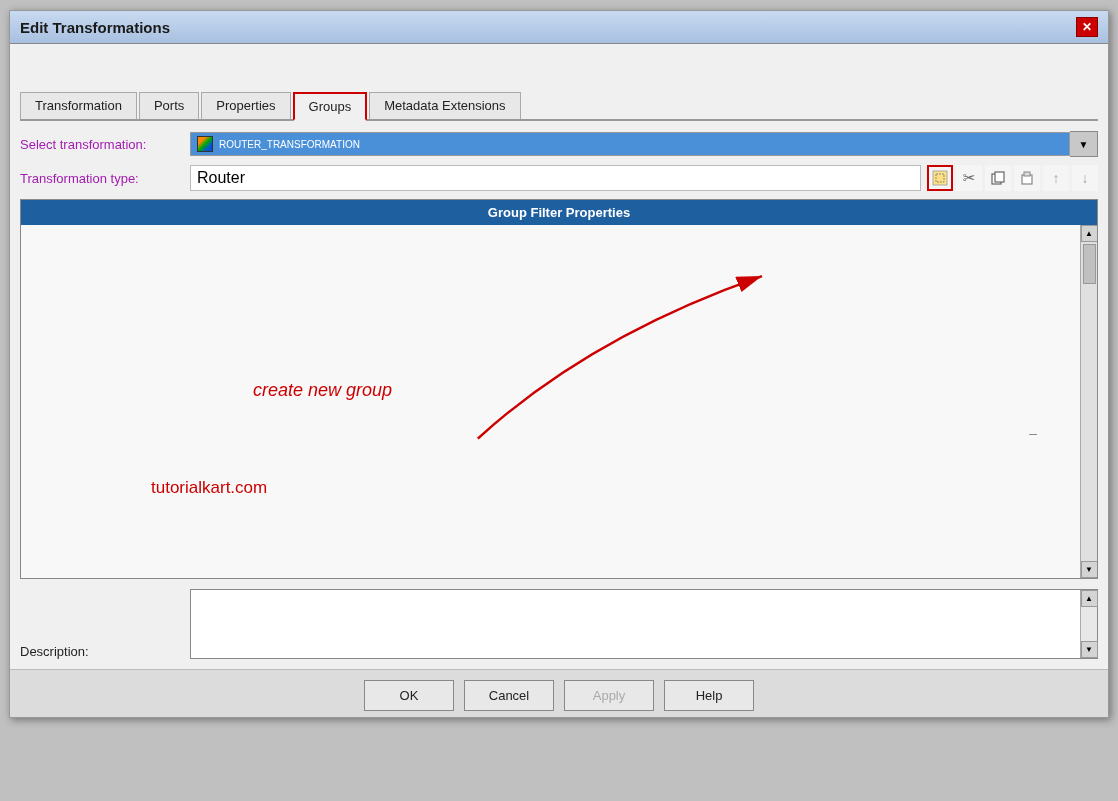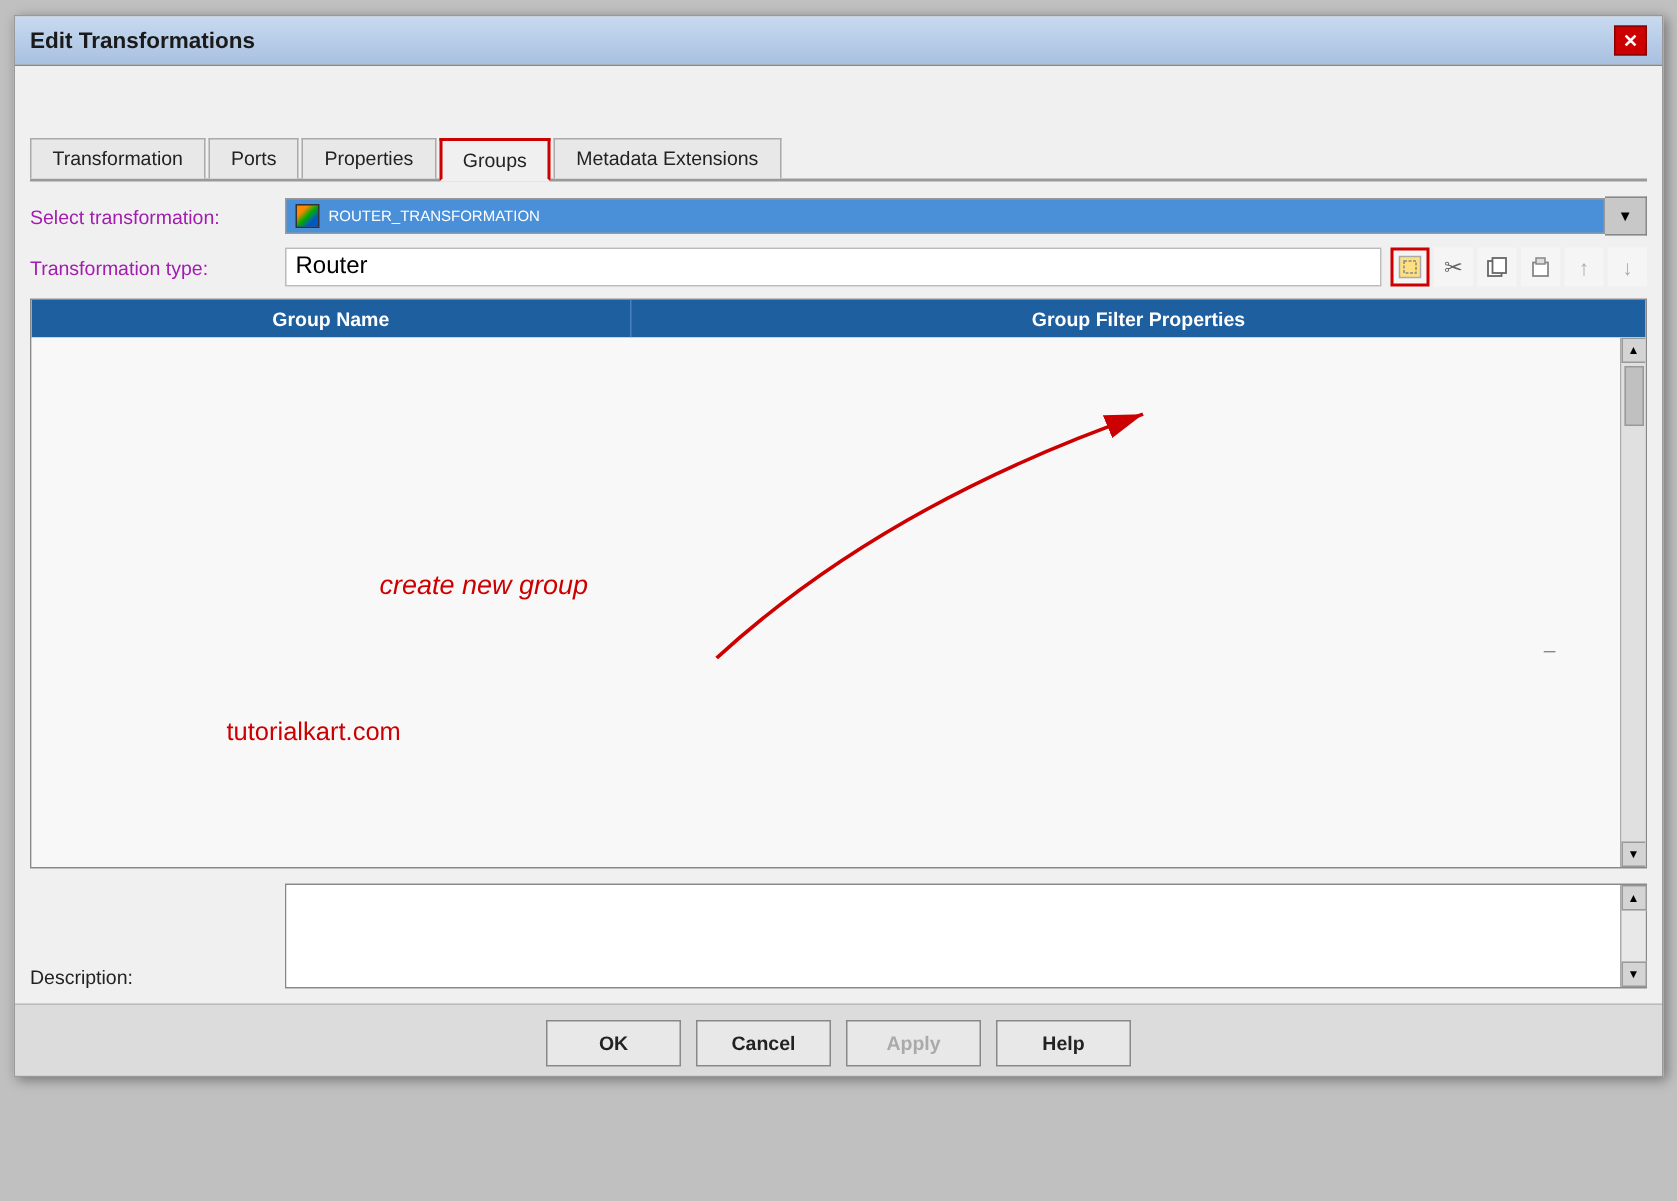--- a/index.html
+++ b/index.html
@@ -313,21 +313,20 @@
       padding-right: 10px;
     }
     .btn {
       min-width: 90px;
       padding: 7px 20px;
       font-size: 13px;
       background: #e8e8e8;
       border: 1px solid #888;
       cursor: pointer;
       color: #222;
-      font-weight: bold;
     }
     .btn.disabled {
       color: #aaa;
       cursor: default;
     }
   </style>
 </head>
 <body>
 
 <div class="window">
@@ -391,21 +390,20 @@
             <rect x="4" y="1" width="6" height="4" fill="#ddd" stroke="#888" stroke-width="1"></rect>
           </svg>
         </div>
         <div class="toolbar-icon no-border disabled" style="font-size:14px; color:#aaa;">↑</div>
         <div class="toolbar-icon no-border disabled" style="font-size:14px; color:#aaa;">↓</div>
       </div>
     </div>
 
     <div class="grid-container">
       <div class="grid-header">
-        <div class="grid-header-cell">Group Name</div>
         <div class="grid-header-cell">Group Filter Properties</div>
       </div>
       <div class="grid-body">
 
         <span class="annotation-text">create new group</span>
         <span class="watermark">tutorialkart.com</span>
         <span class="dash-line">–</span>
 
         <svg class="arrow-svg" viewBox="0 0 1060 380" preserveAspectRatio="none">
           <defs>

